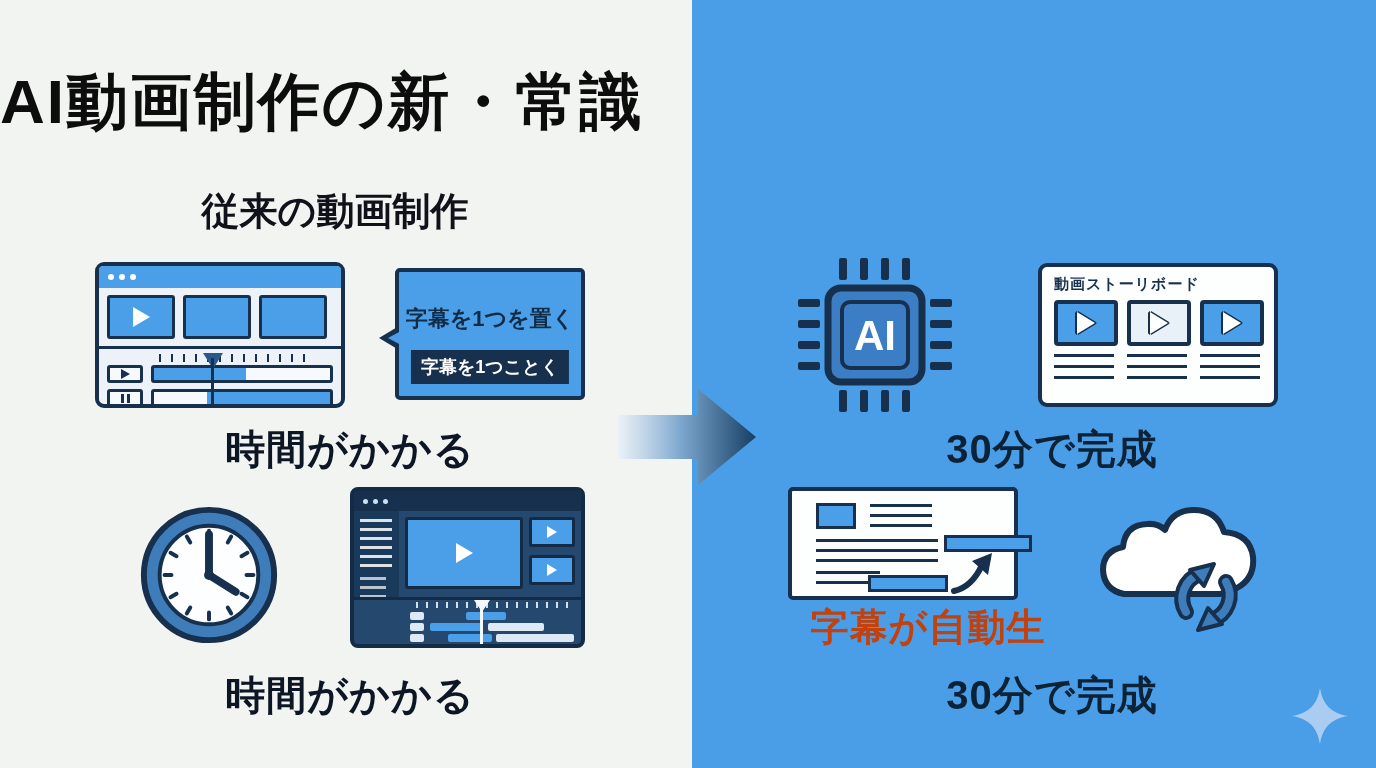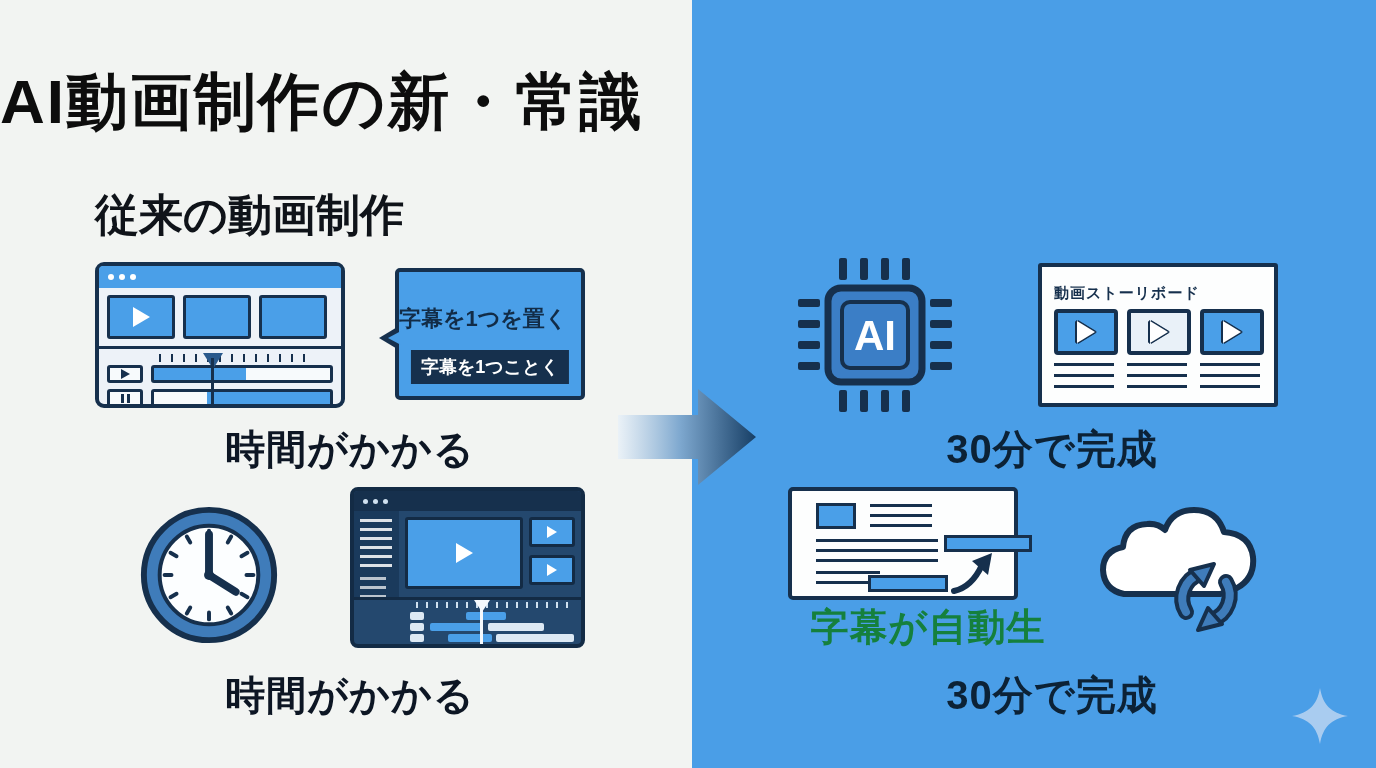--- a/index.html
+++ b/index.html
@@ -8,30 +8,30 @@
     font-family:"Liberation Sans","DejaVu Sans",sans-serif;
     background:#f2f4f2;
   }
   .bg-left{position:absolute;left:0;top:0;width:692px;height:768px;background:#f2f4f2;}
   .bg-right{position:absolute;left:692px;top:0;width:684px;height:768px;background:#4a9ee7;}
 
   .title{
     position:absolute;left:0;top:60px;width:1376px;
     font-size:62px;font-weight:900;color:#0d0d0d;letter-spacing:2px;
   }
-  .col-heading{position:absolute;font-size:44px;font-weight:800;color:#0f1319;}
+  .col-heading{position:absolute;font-size:38px;font-weight:800;color:#0f1319;text-align:center;}
   .heading-left{left:95px;top:186px;width:480px;}
   .heading-right{left:807px;top:186px;width:400px;}
 
   .caption{position:absolute;font-size:40px;font-weight:800;color:#0d1624;text-align:center;letter-spacing:1px;}
   .cap-l1{left:150px;top:422px;width:400px;}
   .cap-l2{left:150px;top:668px;width:400px;}
   .cap-r1{left:852px;top:422px;width:400px;color:#0c2236;}
   .cap-r2{left:852px;top:668px;width:400px;color:#0c2236;}
-  .cap-rm{left:728px;top:602px;width:400px;font-size:38px;color:#15803d;}
+  .cap-rm{left:728px;top:602px;width:400px;font-size:38px;color:#c2410c;}
 
   
   .editor1{
     position:absolute;left:95px;top:262px;width:250px;height:146px;box-sizing:border-box;
     background:#edf2f8;border:4px solid #16304d;border-radius:9px;
   }
   .editor1 .titlebar{height:22px;background:#4a9fe8;border-radius:4px 4px 0 0;
     display:flex;align-items:center;gap:5px;padding-left:9px;}
   .dot{width:6px;height:6px;border-radius:50%;background:#fff;}
   .editor1 .thumbs{display:flex;gap:8px;padding:7px 8px;}
@@ -57,21 +57,21 @@
 
   
   .bubble{
     position:absolute;left:395px;top:268px;width:190px;height:132px;box-sizing:border-box;
     background:#4a9fe8;border:4px solid #16304d;border-radius:5px;
   }
   .bubble-tail-o{position:absolute;left:-20px;top:54px;width:0;height:0;
     border-style:solid;border-width:12px 20px 12px 0;border-color:transparent #16304d transparent transparent;}
   .bubble-tail-i{position:absolute;left:-11px;top:59px;width:0;height:0;
     border-style:solid;border-width:7px 13px 7px 0;border-color:transparent #4a9fe8 transparent transparent;}
-  .bubble-text{position:absolute;left:0;top:32px;width:100%;text-align:left;
+  .bubble-text{position:absolute;left:0;top:32px;width:100%;text-align:center;
     font-size:22px;font-weight:800;color:#122c47;}
   .bubble-caption{position:absolute;left:50%;transform:translateX(-50%);top:78px;
     background:#16304d;color:#ffffff;font-size:18px;font-weight:800;
     padding:5px 10px;white-space:nowrap;}
 
   
   .clock{position:absolute;left:135px;top:501px;}
 
   
   .editor2{
@@ -105,21 +105,21 @@
 
   
   .big-arrow{position:absolute;left:618px;top:385px;}
 
   
   .chip{position:absolute;left:790px;top:250px;}
 
   
   .storyboard{
     position:absolute;left:1038px;top:263px;width:240px;height:144px;box-sizing:border-box;
-    background:#fdfefe;border:4px solid #16304d;border-radius:3px;padding:17px 12px;
+    background:#fdfefe;border:4px solid #16304d;border-radius:9px;padding:8px 12px;
   }
   .sb-title{font-size:15px;font-weight:800;color:#16304d;letter-spacing:1px;}
   .sb-thumbs{display:flex;gap:9px;margin-top:6px;}
   .sb-col{display:flex;flex-direction:column;gap:8px;}
   .sb-thumb{width:64px;height:46px;border:4px solid #16304d;border-radius:4px;box-sizing:border-box;
     display:flex;align-items:center;justify-content:center;}
   .sb-blue{background:#4a9fe8;}
   .sb-light{background:#e9f1f8;}
   .sb-play{width:0;height:0;border-style:solid;border-width:11px 0 11px 18px;
     border-color:transparent transparent transparent #ffffff;

